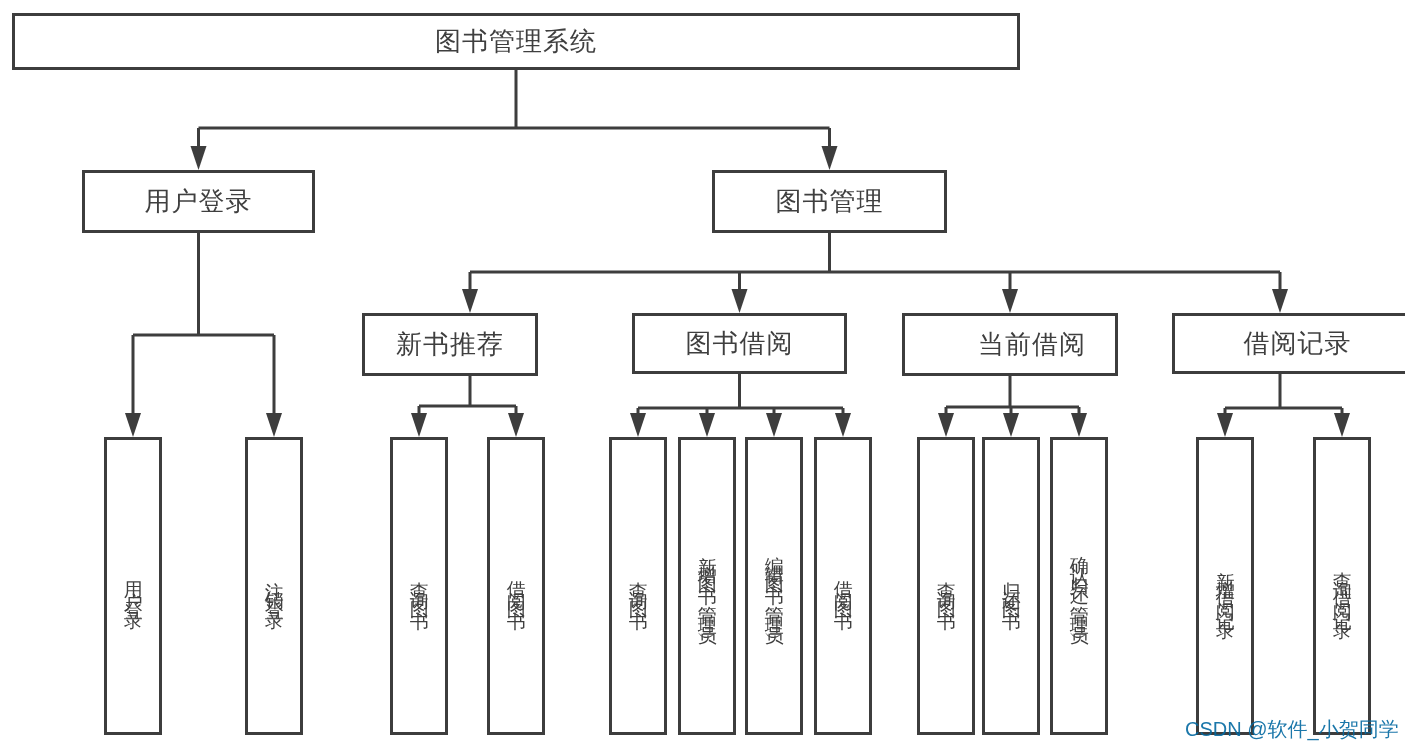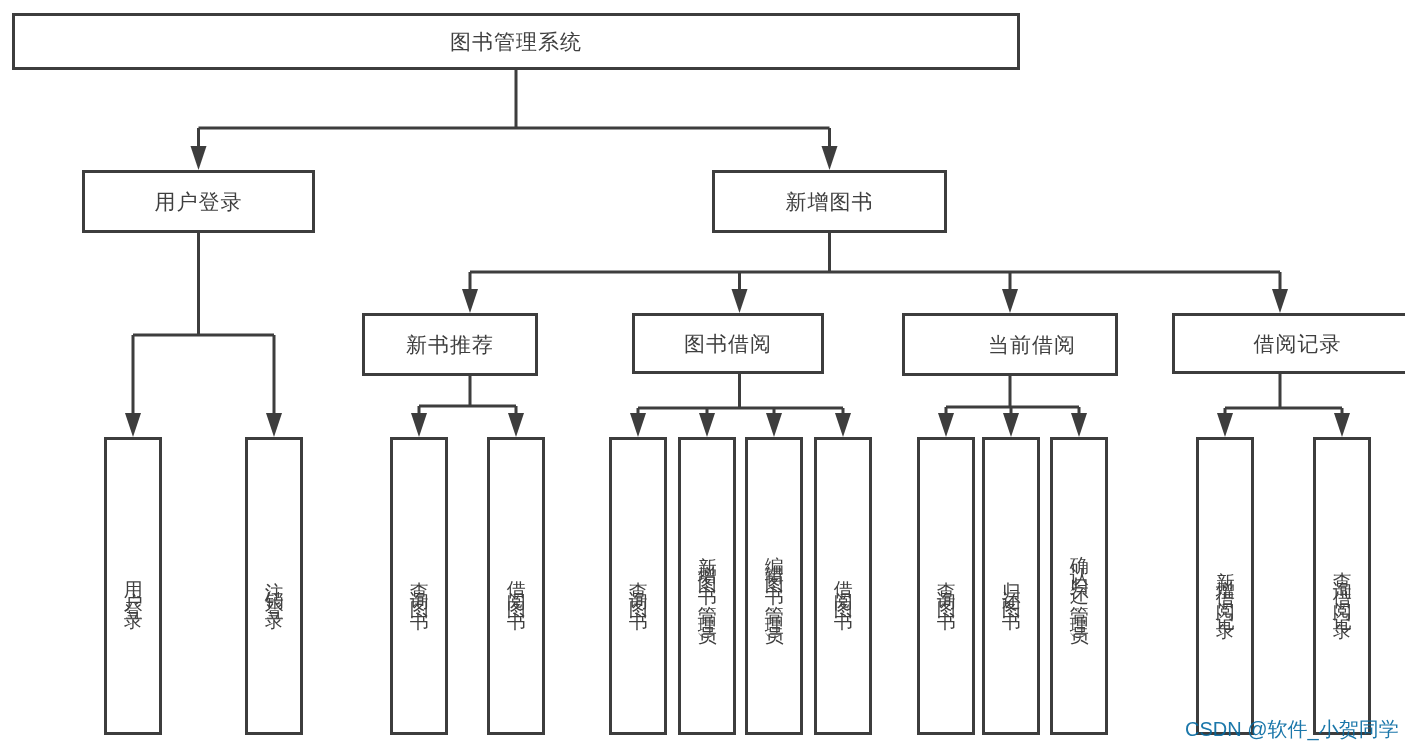--- a/index.html
+++ b/index.html
@@ -31,21 +31,21 @@
     position: absolute;
     z-index: 2;
     background: #ffffff;
     border: 3px solid #3d3d3d;
     display: flex;
     align-items: center;
     justify-content: center;
     color: #3f3f3f;
   }
   .node.h span {
-    font-size: 21px;
+    font-size: 26px;
     letter-spacing: 1px;
     white-space: nowrap;
   }
   .node.v span {
     writing-mode: vertical-rl;
     text-orientation: mixed;
     font-size: 19px;
     letter-spacing: 10px;
     line-height: 1.3;
     white-space: nowrap;
@@ -117,27 +117,27 @@
   </svg>
 
   <div class="node h" style="left:12px; top:13px; width:1008px; height:57px;">
     <span>图书管理系统</span>
   </div>
 
   <div class="node h" style="left:82px; top:170px; width:233px; height:63px;">
     <span>用户登录</span>
   </div>
   <div class="node h" style="left:712px; top:170px; width:235px; height:63px;">
-    <span>新增图书</span>
+    <span>图书管理</span>
   </div>
 
   <div class="node h" style="left:362px; top:313px; width:176px; height:63px;">
     <span>新书推荐</span>
   </div>
-  <div class="node h" style="left:632px; top:313px; width:192px; height:61px;">
+  <div class="node h" style="left:632px; top:313px; width:215px; height:61px;">
     <span>图书借阅</span>
   </div>
   <div class="node h" style="left:902px; top:313px; width:216px; height:63px;padding-left:44px;">
     <span>当前借阅</span>
   </div>
   <div class="node h" style="left:1172px; top:313px; width:251px; height:61px;">
     <span>借阅记录</span>
   </div>
 
   <div class="node v" style="left:104px; top:437px; width:58px; height:298px;">

